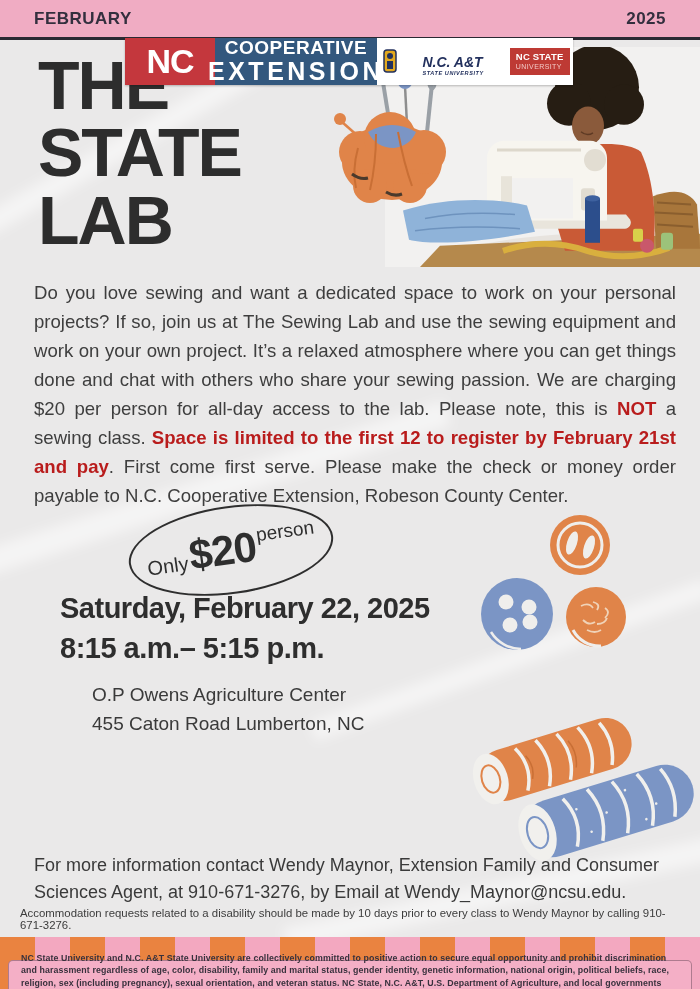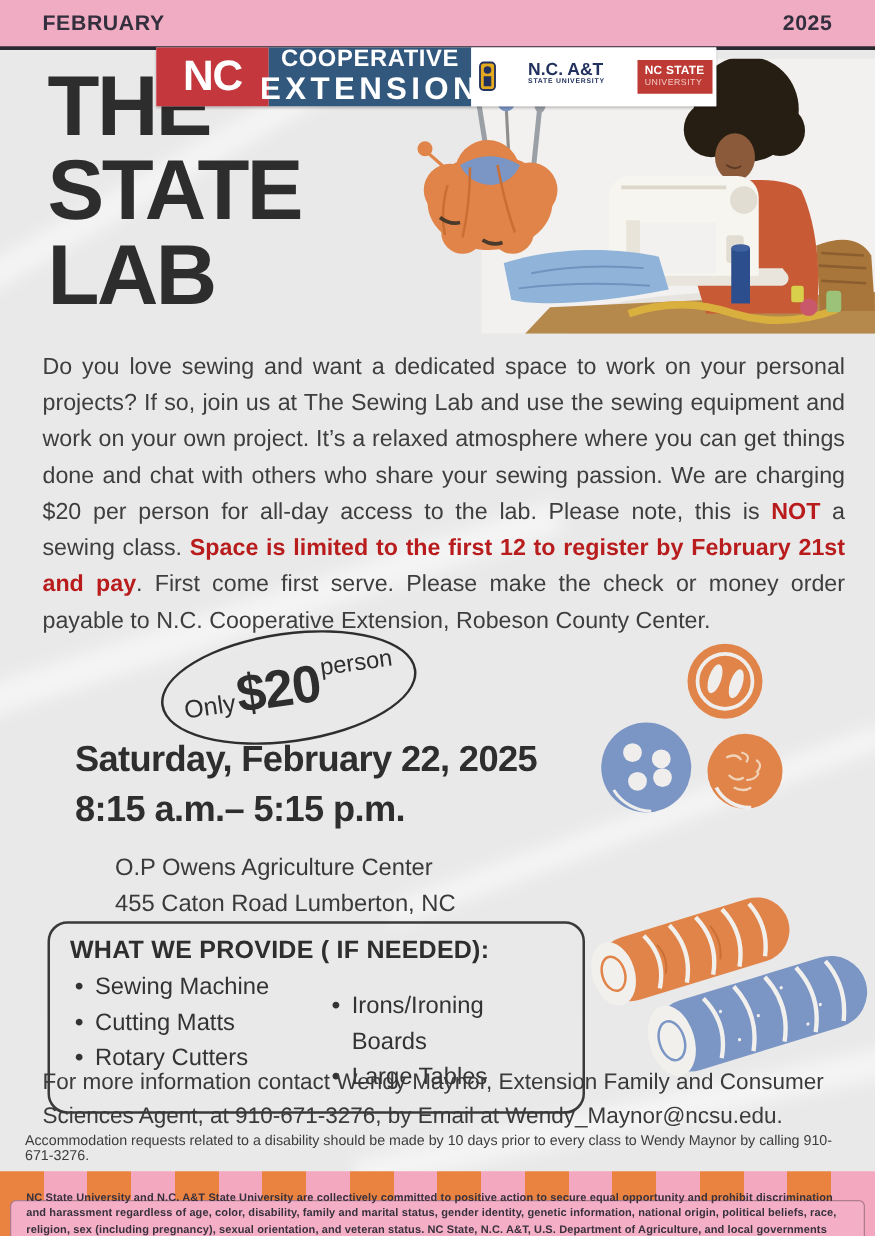--- a/index.html
+++ b/index.html
@@ -29,21 +29,21 @@
     background:#FFFFFF; display:flex; z-index:5;
     box-shadow:0 1px 2px rgba(0,0,0,0.25);
     margin-top:38px;
   }
   .nc-box { width:90px; height:47px; background:#C4373D; display:flex; align-items:center; justify-content:center; }
   .nc-box span { color:#fff; font-size:34px; font-weight:900; letter-spacing:-1px; }
   .coop-box { width:162px; height:47px; background:#33587E; display:flex; flex-direction:column; align-items:center; justify-content:center; }
   .coop-box .l1 { color:#fff; font-size:19px; font-weight:700; letter-spacing:0.5px; line-height:1.05; }
   .coop-box .l2 { color:#fff; font-size:25px; font-weight:700; letter-spacing:3.5px; line-height:1.05; }
   .univ-area { flex:1; display:flex; align-items:center; justify-content:center; gap:26px; background:#fff; }
-  .ncat { display:flex; align-items:flex-start; gap:22px; }
+  .ncat { display:flex; align-items:flex-end; gap:22px;font-style:italic; }
   .ncat-text .name { font-size:14px; font-weight:800; color:#23315E; line-height:1.05; }
   .ncat-text .sub { font-size:5.5px; font-weight:600; color:#23315E; letter-spacing:0.6px; }
   .ncstate-box { background:#BE3A34; color:#fff; padding:4px 6px; text-align:left; }
   .ncstate-box .l1 { font-size:9.5px; font-weight:800; line-height:1.1; letter-spacing:0.2px; }
   .ncstate-box .l2 { font-size:7px; font-weight:400; line-height:1.1; letter-spacing:0.4px; color:#F3C9C6; }
 
   
   .title { position:absolute; left:38px; top:52px; z-index:2; }
   .title div { font-size:68px; font-weight:800; letter-spacing:-2px; line-height:0.99; color:#2D2D2D; }
 
@@ -235,34 +235,20 @@
   </svg>
 
   <div class="event-date">Saturday, February 22, 2025</div>
   <div class="event-time">8:15 a.m.– 5:15 p.m.</div>
 
   <div class="venue">
     <div>O.P Owens Agriculture Center</div>
     <div>455 Caton Road Lumberton, NC</div>
   </div>
 
-  <div class="provide-box">
-    <h3>WHAT WE PROVIDE ( IF NEEDED):</h3>
-    <div class="provide-cols">
-      <ul class="col1">
-        <li>Sewing Machine</li>
-        <li>Cutting Matts</li>
-        <li>Rotary Cutters</li>
-      </ul>
-      <ul class="col2">
-        <li>Irons/Ironing Boards</li>
-        <li>Large Tables</li>
-      </ul>
-    </div>
-  </div>
 
   <svg class="spools" viewBox="0 0 245 175">
     <g transform="rotate(-17 95 72)">
       <rect x="18" y="46" width="158" height="52" rx="26" fill="#E08449"></rect>
       <ellipse cx="30" cy="72" rx="17" ry="26" fill="#F1F0ED"></ellipse>
       <ellipse cx="30" cy="72" rx="9" ry="14" fill="none" stroke="#E08449" stroke-width="2"></ellipse>
       <path d="M62,50 q12,22 0,44 M84,48 q12,24 0,48 M106,48 q12,24 0,48 M128,48 q12,24 0,48 M150,50 q10,22 0,44" stroke="#F1F0ED" stroke-width="3.5" fill="none"></path>
       <path d="M70,60 q6,12 0,24 M115,58 q6,14 0,28" stroke="#C96F35" stroke-width="1.5" fill="none"></path>
     </g>
     <g transform="rotate(-17 150 122)">

